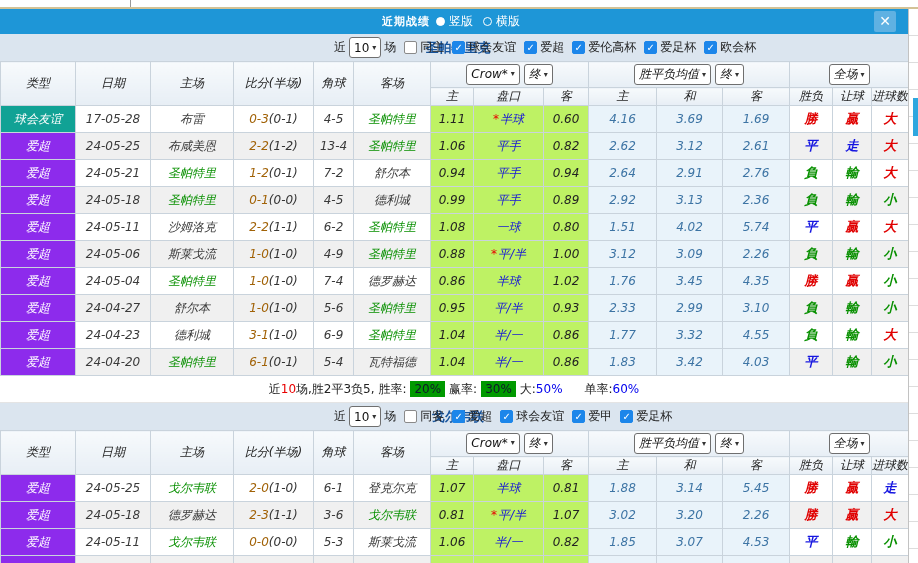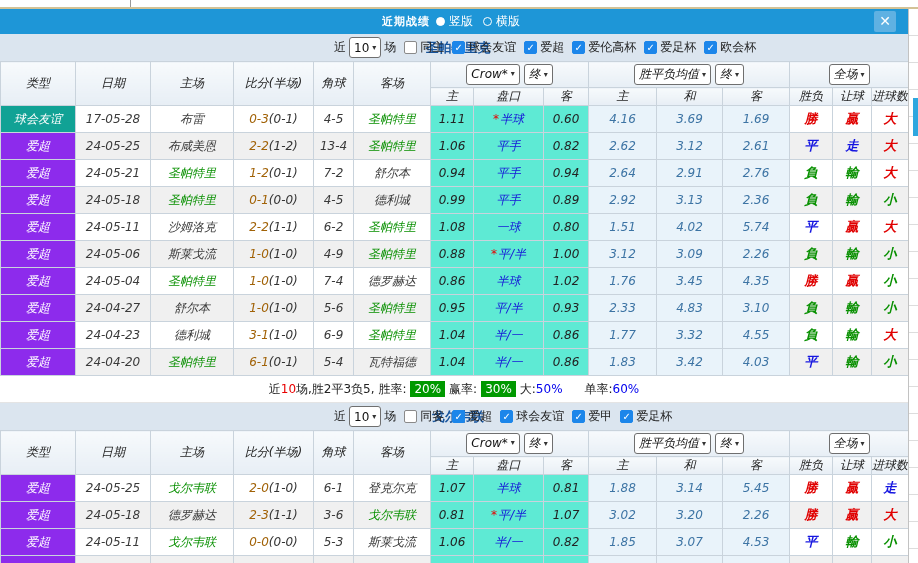--- a/index.html
+++ b/index.html
@@ -45,37 +45,37 @@
   th,td{border:1px solid #C9D3DC;padding:0;text-align:center;overflow:hidden;white-space:nowrap;}
   thead th{background:linear-gradient(#F7FAFC,#E7EEF5);font-weight:normal;color:#222;font-size:12px;}
   tr.hrow1 th{height:23px;}
   tr.hrow2 th{height:17px;}
   thead th.big{height:41px;}
   .grp-cell{padding:1px 0;}
   tbody td{height:26px;font-size:12px;color:#333;}
   td.type{color:#fff;font-size:12px;}
   td.plain{background:#fff;color:#3a3a3a;}
   td.focal{color:#089000;}
-  td.odds{background:#5eead4;color:#222;margin-left:14px;}
+  td.odds{background:#bef264;color:#222;margin-left:14px;}
   td.avg{background:#E9F3FA;color:#3D74A4;}
   td.res{background:#fff;font-size:13px;font-weight:bold;}
   tbody tr:nth-child(even) td.plain,
   tbody tr:nth-child(even) td.res{background:#F0F0F0;}
   .score-main{color:#a16207;}
   .score-half{color:#333;}
   .star{color:#E80000;margin-right:1px;}
   .hcap{color:#1515D8;}
   .c-red{color:#E00000;}
   .c-blue{color:#1515E0;}
   .c-green{color:#089000;}
   
   .summary{height:26px;border-bottom:1px solid #E4E4E4;background:#fff;display:flex;align-items:center;justify-content:center;font-size:12px;color:#222;}
   .summary .red{color:#E80000;}
   .summary .blue{color:#0000EE;}
-  .summary .badge{background:#009900;color:#ffffff;padding:1px 4px;margin:18px 4px;}
+  .summary .badge{background:#009900;color:#0f172a;padding:1px 4px;margin:18px 4px;}
   .summary .gap{margin-left:22px;}
 </style>
 </head>
 <body>
 
 <div class="top-strip">
   <div class="tick"></div>
 </div>
 
 <div class="dialog">
@@ -304,21 +304,21 @@
           <td class="type" style="background: rgb(141, 43, 236);">爱超</td>
           <td class="plain">24-04-27</td>
           <td class="plain">舒尔本</td>
           <td class="plain"><span class="score-main">1-0</span><span class="score-half">(1-0)</span></td>
           <td class="plain">5-6</td>
           <td class="plain focal">圣帕特里</td>
           <td class="odds">0.95</td>
           <td class="odds"><span class="hcap">平/半</span></td>
           <td class="odds">0.93</td>
           <td class="avg">2.33</td>
-          <td class="avg">4.83</td>
+          <td class="avg">2.99</td>
           <td class="avg">3.10</td>
           <td class="res c-green">負</td>
           <td class="res c-green">輸</td>
           <td class="res c-green">小</td>
         </tr>
         <tr>
           <td class="type" style="background: rgb(141, 43, 236);">爱超</td>
           <td class="plain">24-04-23</td>
           <td class="plain">德利城</td>
           <td class="plain"><span class="score-main">3-1</span><span class="score-half">(1-0)</span></td>

